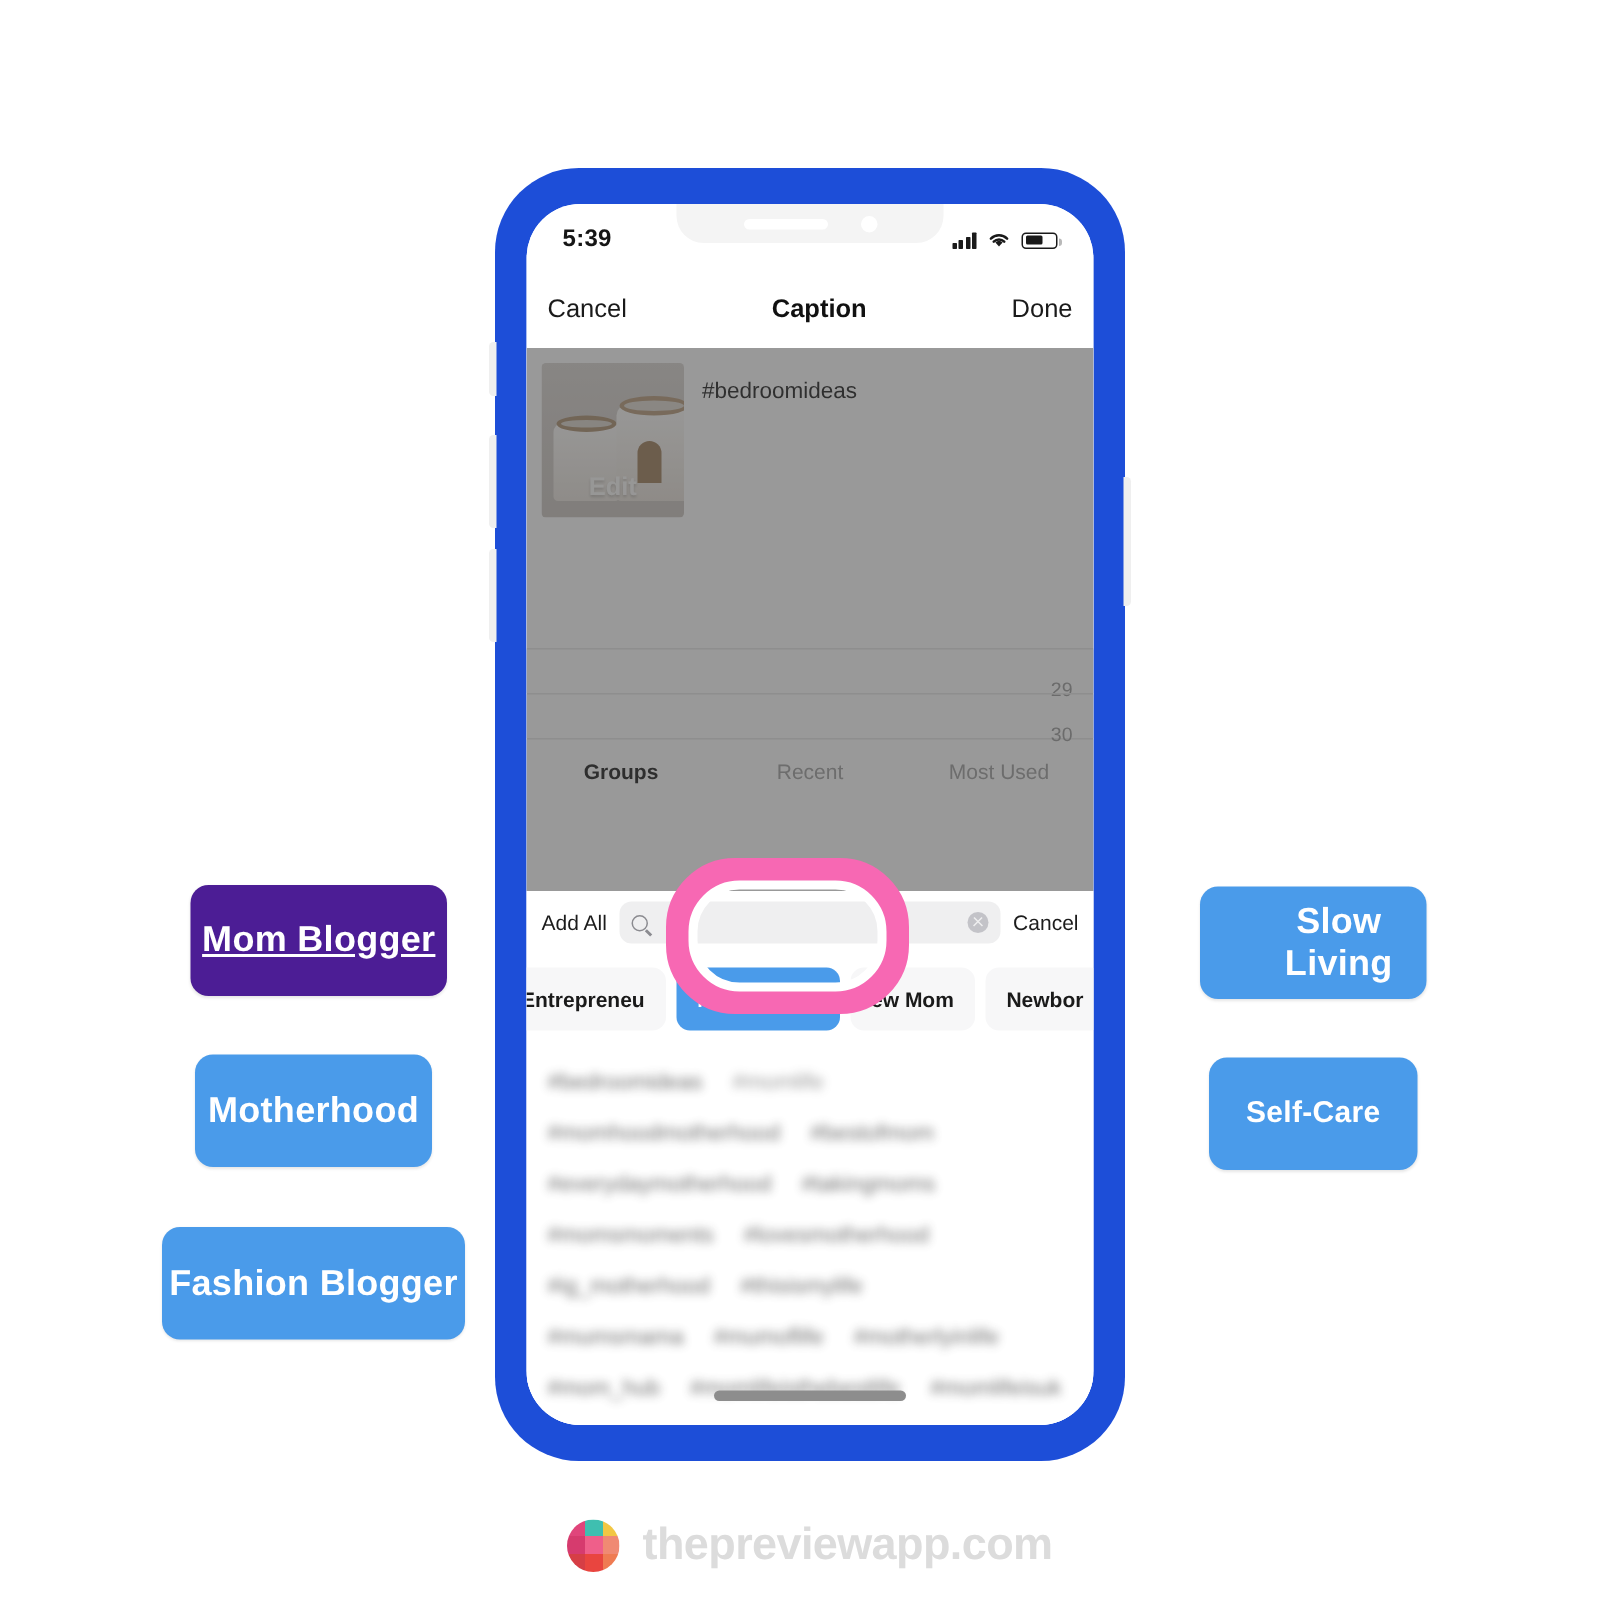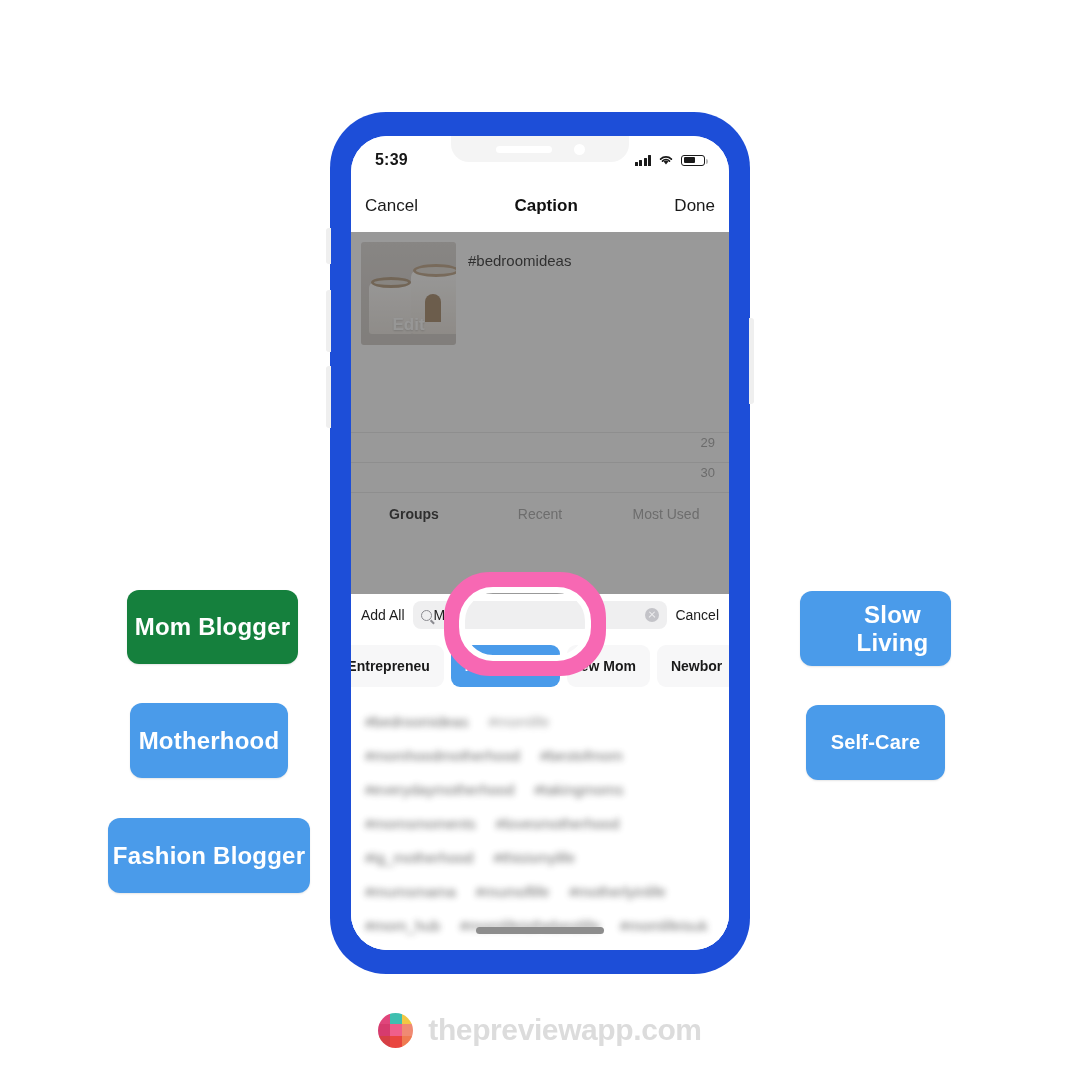--- a/index.html
+++ b/index.html
@@ -109,21 +109,21 @@
   .b2::after { content:""; position:absolute; left:14px; top:24px; width:16px; height:28px;
         background:#9b7a54; border-radius:8px 8px 0 0; }
   #thumb-edit {
     position:absolute; left:0; right:0; bottom:10px; text-align:center;
     color:#ffffff; font-size:17px; font-weight:bold; opacity:.82;
     text-shadow:0 1px 2px rgba(0,0,0,.25);
   }
   #caption-text { flex:1; padding:10px 0 0 12px; font-size:15px; color:#151515; }
 
   .counter-row { position:relative; height:30px; border-top:1px solid #e6e6e6; }
-  .counter { position:absolute; right:14px; top:2px; font-size:13px; color:#9a9a9a; }
+  .counter { position:absolute; right:14px; top:19px; font-size:13px; color:#9a9a9a; }
   #first-comment-row {
     height:44px; display:flex; align-items:center; padding:0 14px;
     font-size:15px; color:#adadad; border-top:1px solid #e6e6e6;
   }
   #hashtags-label-row {
     height:36px; display:flex; align-items:center; padding:0 14px;
     font-size:13px; color:#8e8e8e; letter-spacing:.4px;
   }
   #hashtag-tabs {
     height:42px; display:flex; align-items:center; border-top:1px solid #e6e6e6;
@@ -137,21 +137,21 @@
   }
 
   
   #search-row {
     position:absolute; top:458px; left:0; right:0; height:42px; z-index:14;
     background:#ffffff; display:flex; align-items:center; gap:8px; padding:0 10px;
   }
   #add-all-btn { font-size:14px; color:#1c1c1c; flex:none; }
   #search-field {
     flex:1; height:28px; background:#efeff0; border-radius:8px;
-    display:flex; align-items:center; gap:2px; padding:0 8px;
+    display:flex; align-items:center; gap:12px; padding:0 8px;
   }
   #search-icon { width:11px; height:11px; border:1.6px solid #8b8b90; border-radius:50%; position:relative; flex:none; }
   #search-icon::after { content:""; position:absolute; right:-4px; bottom:-3px; width:5px; height:1.6px; background:#8b8b90; transform:rotate(45deg); }
   #search-input-value { flex:1; font-size:14px; color:#1c1c1c; }
   #search-clear {
     width:14px; height:14px; border-radius:50%; background:#c3c3c8; flex:none;
     position:relative;
   }
   #search-clear::before, #search-clear::after {
     content:""; position:absolute; left:3px; top:6.2px; width:8px; height:1.4px; background:#efeff0;
@@ -214,21 +214,21 @@
     display:grid; grid-template-columns:repeat(3,1fr); grid-template-rows:repeat(3,1fr);
   }
   #brand-logo span { display:block; }
   #brand-text { font-size:30px; font-weight:bold; color:#dcdcdc; letter-spacing:-.4px; }
 </style>
 </head>
 <body>
 
 <div id="stage">
 
-  <div class="anno" id="anno-mom-blogger" style="background: #15803d;">Mom Blogger</div>
+  <div class="anno" id="anno-mom-blogger" style="background: #4c1d95; text-decoration: underline;">Mom Blogger</div>
   <div class="anno" id="anno-motherhood" style="background: rgb(74, 155, 234);">Motherhood</div>
   <div class="anno" id="anno-fashion-blogger" style="background: rgb(74, 155, 234);">Fashion Blogger</div>
 
   <div class="anno" id="anno-slow-living" style="background: rgb(74, 155, 234);">Slow Living</div>
   <div class="anno" id="anno-self-care" style="background: rgb(74, 155, 234);">Self-Care</div>
 
   <div id="phone">
     <div class="side-btn" id="btn-silent"></div>
     <div class="side-btn" id="btn-vol-up"></div>
     <div class="side-btn" id="btn-vol-dn"></div>

